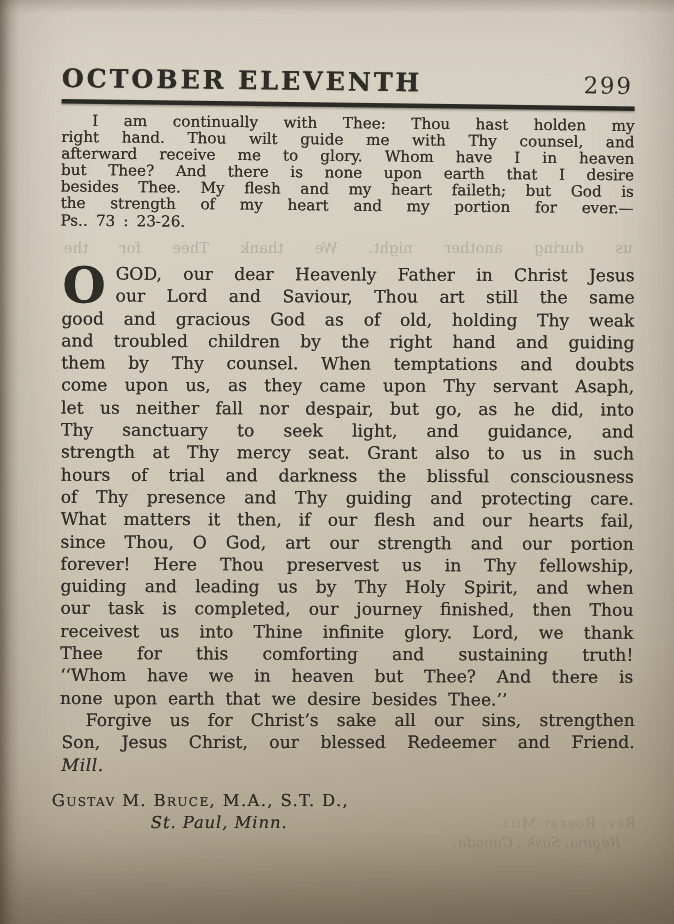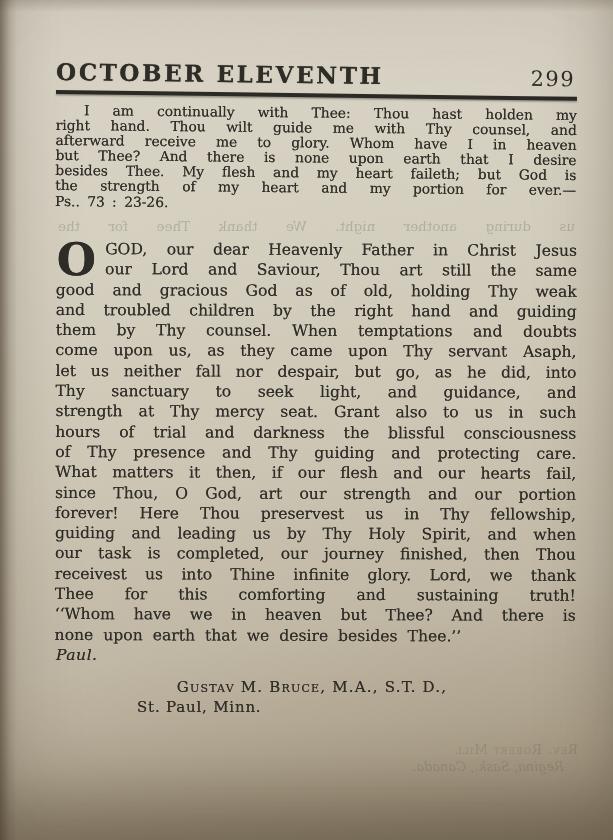--- a/index.html
+++ b/index.html
@@ -78,24 +78,23 @@
   }
 
   .closing { font-size: 15.6px; }
   .closing .jline { line-height: 20.3px; }
   .amen { font-style: italic; letter-spacing: 0.5px; }
 
   .attribution { margin-top: 13px; margin-left: -9px; font-size: 15px; }
   .author {
     font-variant: small-caps; letter-spacing: 1.2px;
     text-shadow: 0 0 0.5px rgba(47,45,39,0.8);
-    text-align: center;
   }
   .location {
-    margin-left: 90px; margin-top: 2px; letter-spacing: 0.8px;
+    font-style: italic; margin-left: 90px; margin-top: 2px; letter-spacing: 0.8px;
     text-shadow: 0 0 0.5px rgba(47,45,39,0.8);
   }
 
   
   .ghost {
     position: absolute; color: #646b58; pointer-events: none;
     transform: scaleX(-1); filter: blur(0.45px);
   }
   .ghost-mid {
     top: 218px; left: 58px; width: 517px; opacity: 0.30;
@@ -153,21 +152,23 @@
       <div class="jline">forever!  Here Thou preservest us in Thy fellowship,</div>
       <div class="jline">guiding and leading us by Thy Holy Spirit, and when</div>
       <div class="jline">our task is completed, our journey finished, then Thou</div>
       <div class="jline">receivest us into Thine infinite glory.  Lord, we thank</div>
       <div class="jline">Thee for this comforting and sustaining truth!</div>
       <div class="jline">‘‘Whom have we in heaven but Thee?  And there is</div>
       <div class="jline last">none upon earth that we desire besides Thee.’’</div>
     </div>
 
     <div class="closing">
-      <div class="jline last amen">Paul.</div>
+      <div class="jline indent2">Forgive us for Christ’s sake all our sins, strengthen</div>
+      <div class="jline">Son, Jesus Christ, our blessed Redeemer and Friend.</div>
+      <div class="jline last amen">Mill.</div>
     </div>
 
     <div class="attribution">
       <div class="author">Gustav M. Bruce, M.A., S.T. D.,</div>
       <div class="location">St. Paul, Minn.</div>
     </div>
 
   </div>
 
   <div class="ghost ghost-mid">us during another night.  We thank Thee for the</div>

